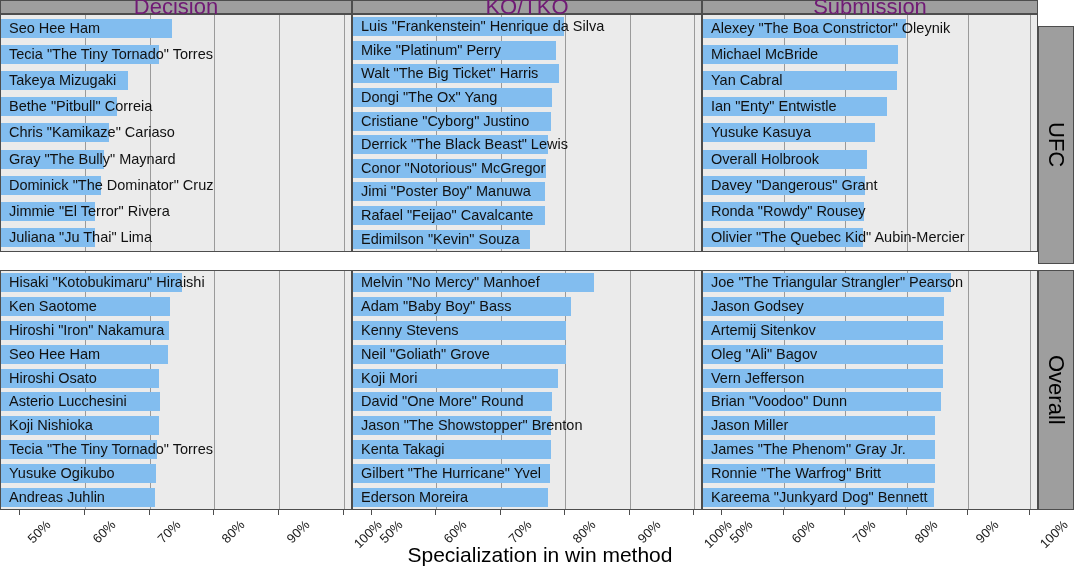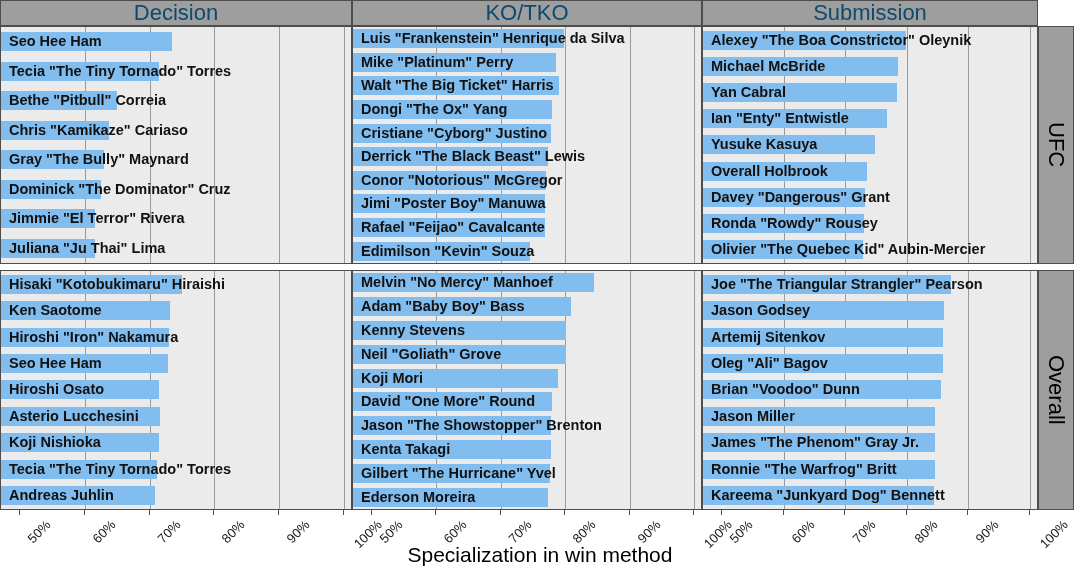--- a/index.html
+++ b/index.html
@@ -8,39 +8,39 @@
   .plot{position:relative;width:1080px;height:576px;box-sizing:border-box;}
 
   
   .grid{position:absolute;left:0;top:0;width:1080px;height:510px;
         display:grid;grid-template-columns:352px 350px 336px 36px;
         grid-template-rows:264px 6px 240px;}
 
   .col-wrap{position:relative;}
 
   
-  .strip-top{height:26px;background:#9e9e9e;border:1px solid #4d4d4d;
+  .strip-top{height:14px;background:#9e9e9e;border:1px solid #4d4d4d;
              box-sizing:border-box;display:flex;align-items:center;justify-content:center;
-             font-size:22px;color:#0c4a6e;line-height:1;}
+             font-size:22px;color:#701a75;line-height:1;}
 
   
   .strip-right{background:#9e9e9e;border:1px solid #4d4d4d;box-sizing:border-box;
                display:flex;align-items:center;justify-content:center;}
   .strip-right span{writing-mode:vertical-rl;font-size:22px;color:#000;line-height:1;}
 
   
   .panel{position:relative;background:#ebebeb;border:1px solid #4d4d4d;
          box-sizing:border-box;overflow:hidden;}
   .panel.top{height:238px;}
   .panel.bot{height:240px;}
 
   .gridline{position:absolute;top:0;bottom:0;width:1px;background:#9a9a9a;}
 
   .rows{position:absolute;left:0;right:0;top:0;bottom:0;
-        display:flex;flex-direction:column;justify-content:space-around;font-weight:bold;}
+        display:flex;flex-direction:column;justify-content:space-around;}
   .row{position:relative;height:19px;}
   .bar{position:absolute;left:0;top:0;height:19px;background:#82bdef;}
   .lbl{position:absolute;left:8px;top:0;height:19px;line-height:19px;
        font-size:14.5px;color:#111;white-space:nowrap;}
 
   
   .axis{position:absolute;top:510px;left:0;width:1080px;height:36px;}
   .axwrap{position:absolute;top:0;height:36px;}
   .tick{position:absolute;top:0;width:1px;height:5px;background:#4d4d4d;}
   .ticklab{position:absolute;top:7px;font-size:13px;color:#1a1a1a;
@@ -67,20 +67,24 @@
           <div class="rows">
             <div class="row">
               <div class="bar" style="width: 170.632px; background: rgb(130, 189, 239);"></div>
               <div class="lbl">Seo Hee Ham</div>
             </div>
             <div class="row">
               <div class="bar" style="width: 158.32px; background: rgb(130, 189, 239);"></div>
               <div class="lbl">Tecia "The Tiny Tornado" Torres</div>
             </div>
             <div class="row">
+              <div class="bar" style="width: 127.216px; background: rgb(130, 189, 239);"></div>
+              <div class="lbl">Takeya Mizugaki</div>
+            </div>
+            <div class="row">
               <div class="bar" style="width: 116.2px; background: rgb(130, 189, 239);"></div>
               <div class="lbl">Bethe "Pitbull" Correia</div>
             </div>
             <div class="row">
               <div class="bar" style="width: 108.424px; background: rgb(130, 189, 239);"></div>
               <div class="lbl">Chris "Kamikaze" Cariaso</div>
             </div>
             <div class="row">
               <div class="bar" style="width: 103.24px; background: rgb(130, 189, 239);"></div>
               <div class="lbl">Gray "The Bully" Maynard</div>
@@ -249,20 +253,24 @@
             </div>
             <div class="row">
               <div class="bar" style="width: 157.672px; background: rgb(130, 189, 239);"></div>
               <div class="lbl">Koji Nishioka</div>
             </div>
             <div class="row">
               <div class="bar" style="width: 156.376px; background: rgb(130, 189, 239);"></div>
               <div class="lbl">Tecia "The Tiny Tornado" Torres</div>
             </div>
             <div class="row">
+              <div class="bar" style="width: 155.08px; background: rgb(130, 189, 239);"></div>
+              <div class="lbl">Yusuke Ogikubo</div>
+            </div>
+            <div class="row">
               <div class="bar" style="width: 153.784px; background: rgb(130, 189, 239);"></div>
               <div class="lbl">Andreas Juhlin</div>
             </div>
           </div>
         </div>
     </div>
 
     <div class="col-wrap">
       <div class="panel bot">
           <div class="gridline" style="left: 83.4px;"></div>
@@ -331,20 +339,24 @@
               <div class="bar" style="width: 240.76px; background: rgb(130, 189, 239);"></div>
               <div class="lbl">Jason Godsey</div>
             </div>
             <div class="row">
               <div class="bar" style="width: 240.144px; background: rgb(130, 189, 239);"></div>
               <div class="lbl">Artemij Sitenkov</div>
             </div>
             <div class="row">
               <div class="bar" style="width: 239.528px; background: rgb(130, 189, 239);"></div>
               <div class="lbl">Oleg "Ali" Bagov</div>
+            </div>
+            <div class="row">
+              <div class="bar" style="width: 239.528px; background: rgb(130, 189, 239);"></div>
+              <div class="lbl">Vern Jefferson</div>
             </div>
             <div class="row">
               <div class="bar" style="width: 237.68px; background: rgb(130, 189, 239);"></div>
               <div class="lbl">Brian "Voodoo" Dunn</div>
             </div>
             <div class="row">
               <div class="bar" style="width: 232.136px; background: rgb(130, 189, 239);"></div>
               <div class="lbl">Jason  Miller</div>
             </div>
             <div class="row">

